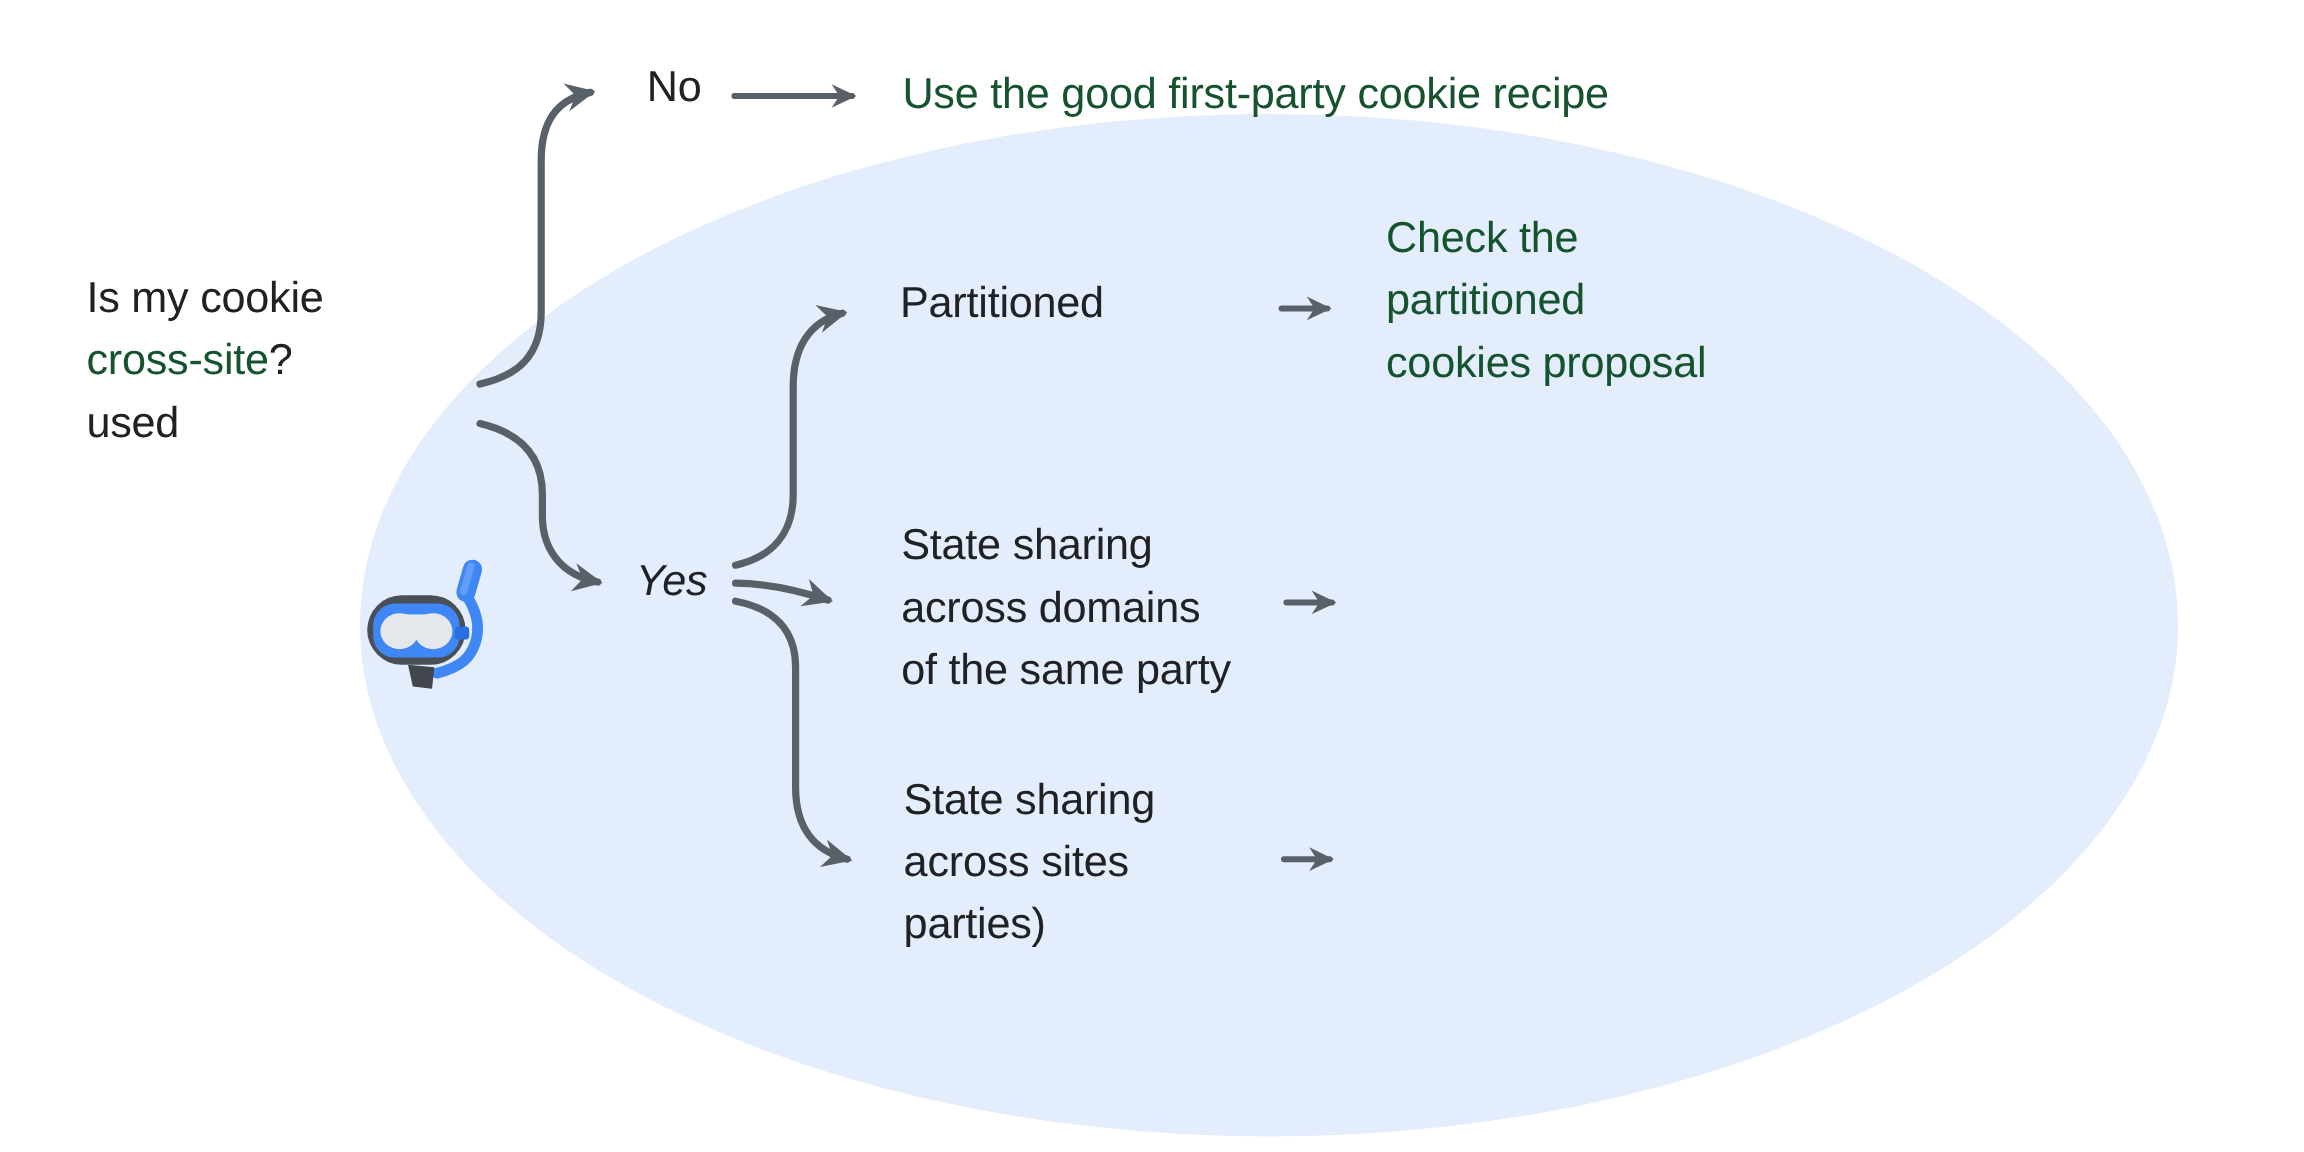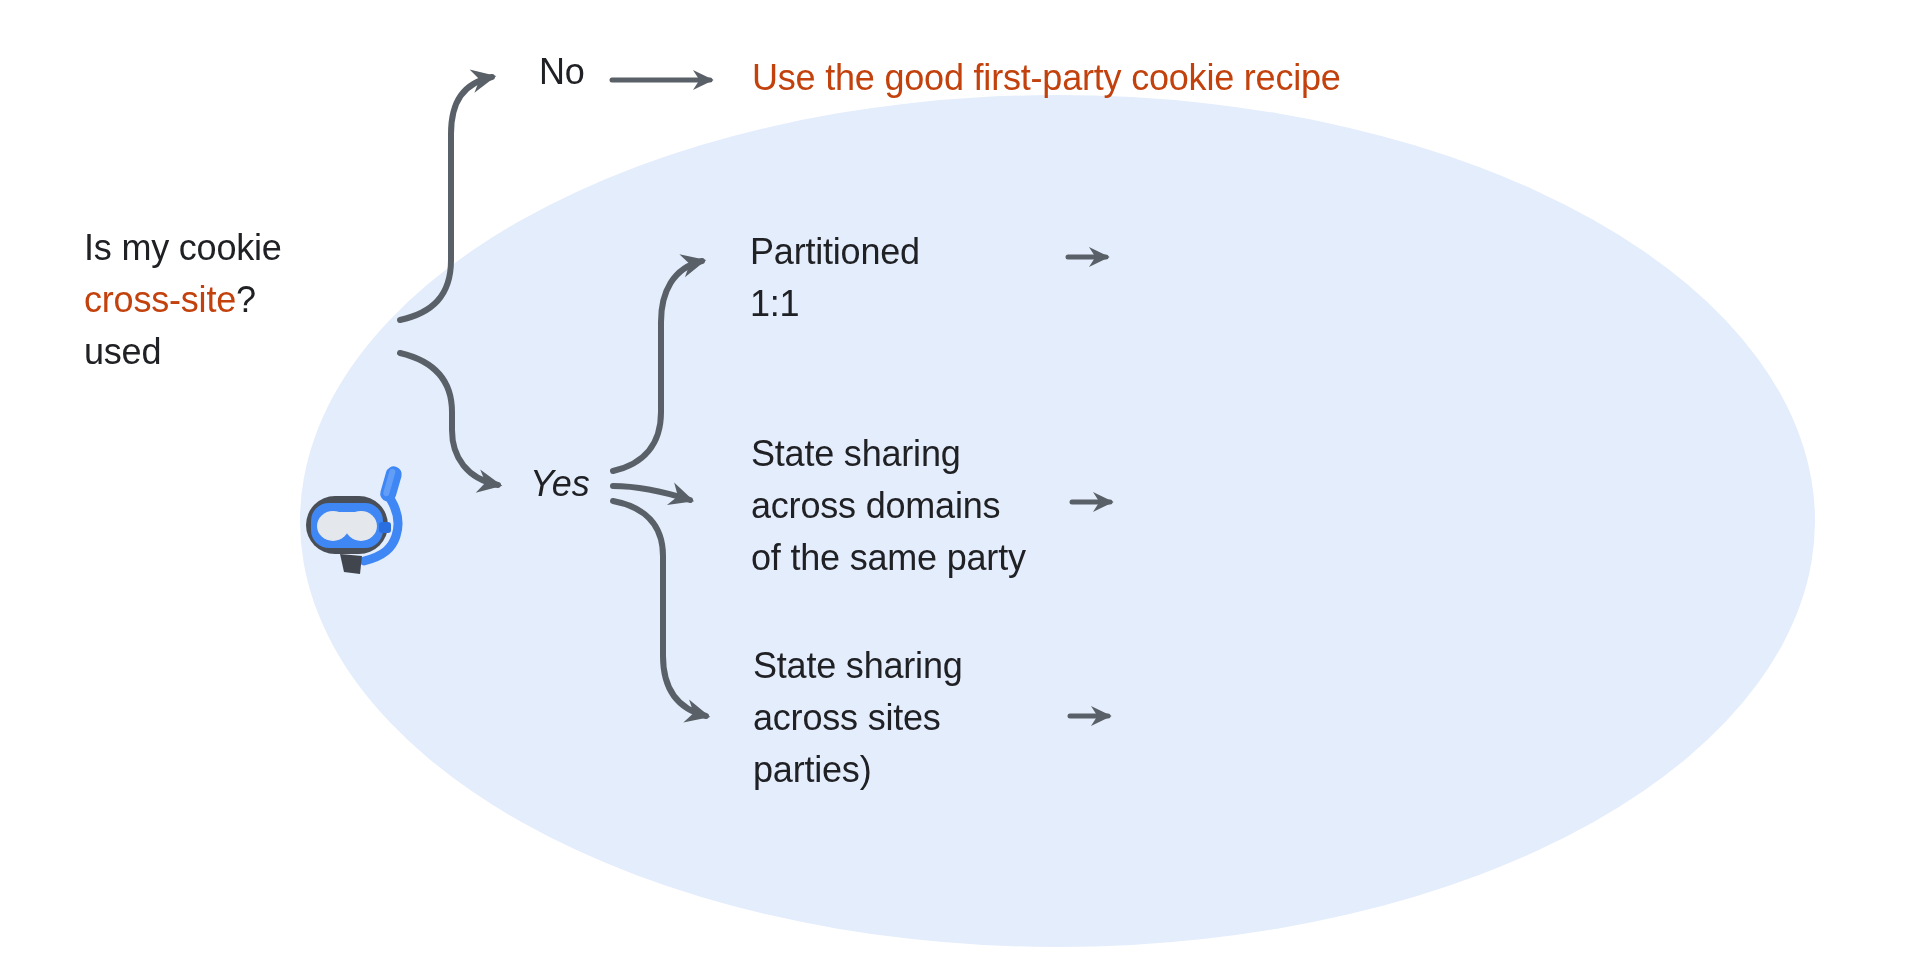--- a/index.html
+++ b/index.html
@@ -2,21 +2,21 @@
 <html><head>
 <meta charset="utf-8">
 <style>
   html,body{margin:0;padding:0;background:#ffffff;}
   body{width:1920px;height:960px;overflow:hidden;font-family:"Liberation Sans",sans-serif;}
   .stage{position:relative;width:1920px;height:960px;background:#ffffff;}
   .ellipse{position:absolute;left:300px;top:95px;width:1515px;height:852px;border-radius:50%;background:#E4EDFC;}
   svg.arrows{position:absolute;left:0;top:0;width:1920px;height:960px;pointer-events:none;}
   .txt{position:absolute;font-size:36px;line-height:52px;color:#202124;letter-spacing:-0.2px;white-space:nowrap;}
   .single{line-height:40px;}
-  .blue{color:#c2410c;}
+  .blue{color:#14532d;}
   .mask-icon{position:absolute;left:300px;top:462px;width:110px;height:118px;}
 </style>
 </head>
 <body>
 
 <div class="stage">
 
   <div class="ellipse"></div>
 
   <svg class="arrows" viewBox="0 0 1920 960">
@@ -31,34 +31,38 @@
       <path d="M 612 80 L 710 80" stroke-width="5" marker-end="url(#ah)"></path>
       <path d="M 613 471 C 644 464, 661 444, 661 412 L 661 322 C 661 292, 673 268, 702 261" stroke-width="6" marker-end="url(#ah)"></path>
       <path d="M 613 486 C 642 486, 668 493, 690 500" stroke-width="6" marker-end="url(#ah)"></path>
       <path d="M 613 501 C 645 507, 663 525, 663 556 L 663 656 C 663 689, 678 709, 706 716" stroke-width="6" marker-end="url(#ah)"></path>
       <path d="M 1068 257 L 1106 257" stroke-width="5" marker-end="url(#ah)"></path>
       <path d="M 1072 502 L 1110 502" stroke-width="5" marker-end="url(#ah)"></path>
       <path d="M 1070 716 L 1108 716" stroke-width="5" marker-end="url(#ah)"></path>
     </g>
   </svg>
 
-  <div class="txt" style="left:84px;top:222px;">
+  <div class="txt" style="left:72px;top:222px;">
     <div>Is my cookie</div>
     <div><span class="blue">cross-site</span><span>?</span></div>
     <div>used</div>
   </div>
 
   <div class="txt single" style="left:539px;top:52px;">No</div>
   <div class="txt single blue" style="left:752px;top:58px;">Use the good first-party cookie recipe</div>
 
   <div class="txt single" style="left:530px;top:464px;font-style:italic;">Yes</div>
 
   <div class="txt" style="left:750px;top:226px;">
     <div>Partitioned</div>
-    <div>1:1</div>
+  </div>
+  <div class="txt blue" style="left:1155px;top:172px;">
+    <div>Check the</div>
+    <div>partitioned</div>
+    <div>cookies proposal</div>
   </div>
 
   <div class="txt" style="left:751px;top:428px;">
     <div>State sharing</div>
     <div>across domains</div>
     <div>of the same party</div>
   </div>
 
   <div class="txt" style="left:753px;top:640px;">
     <div>State sharing</div>

